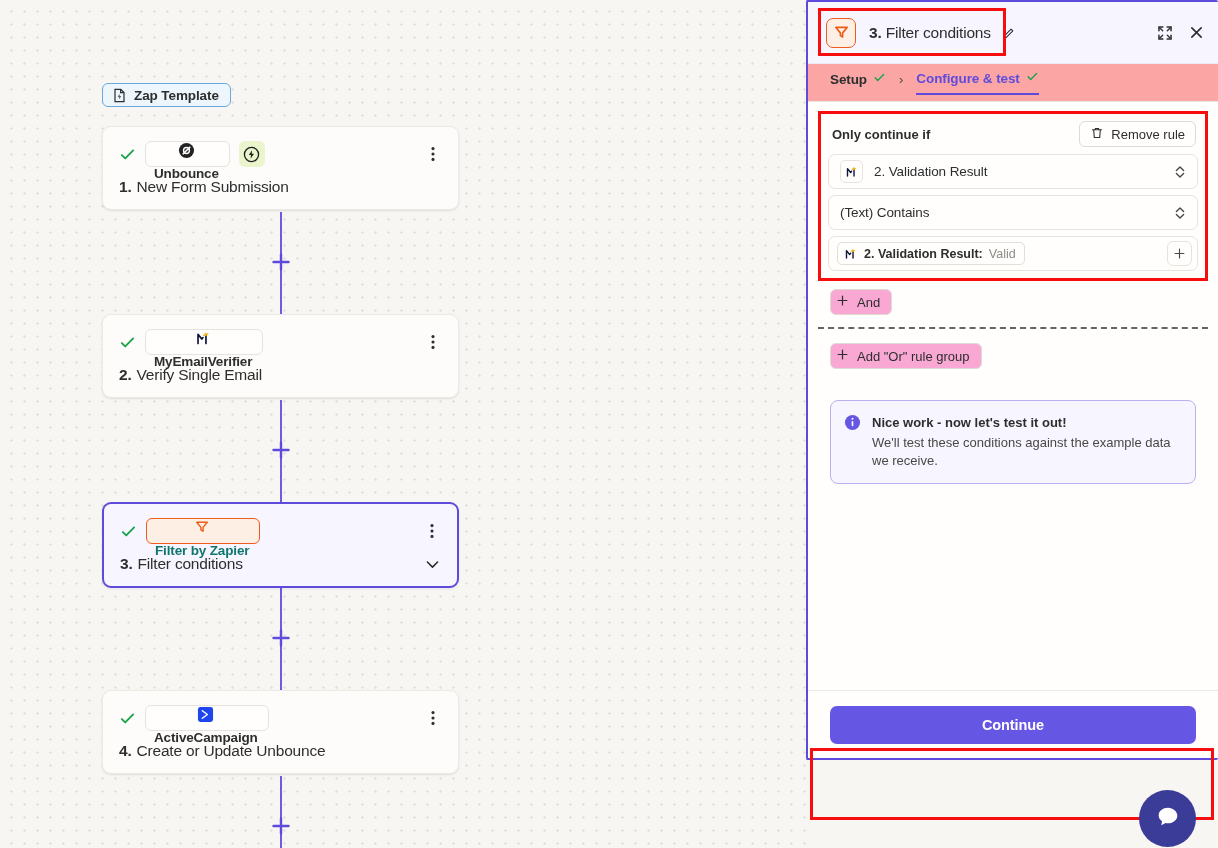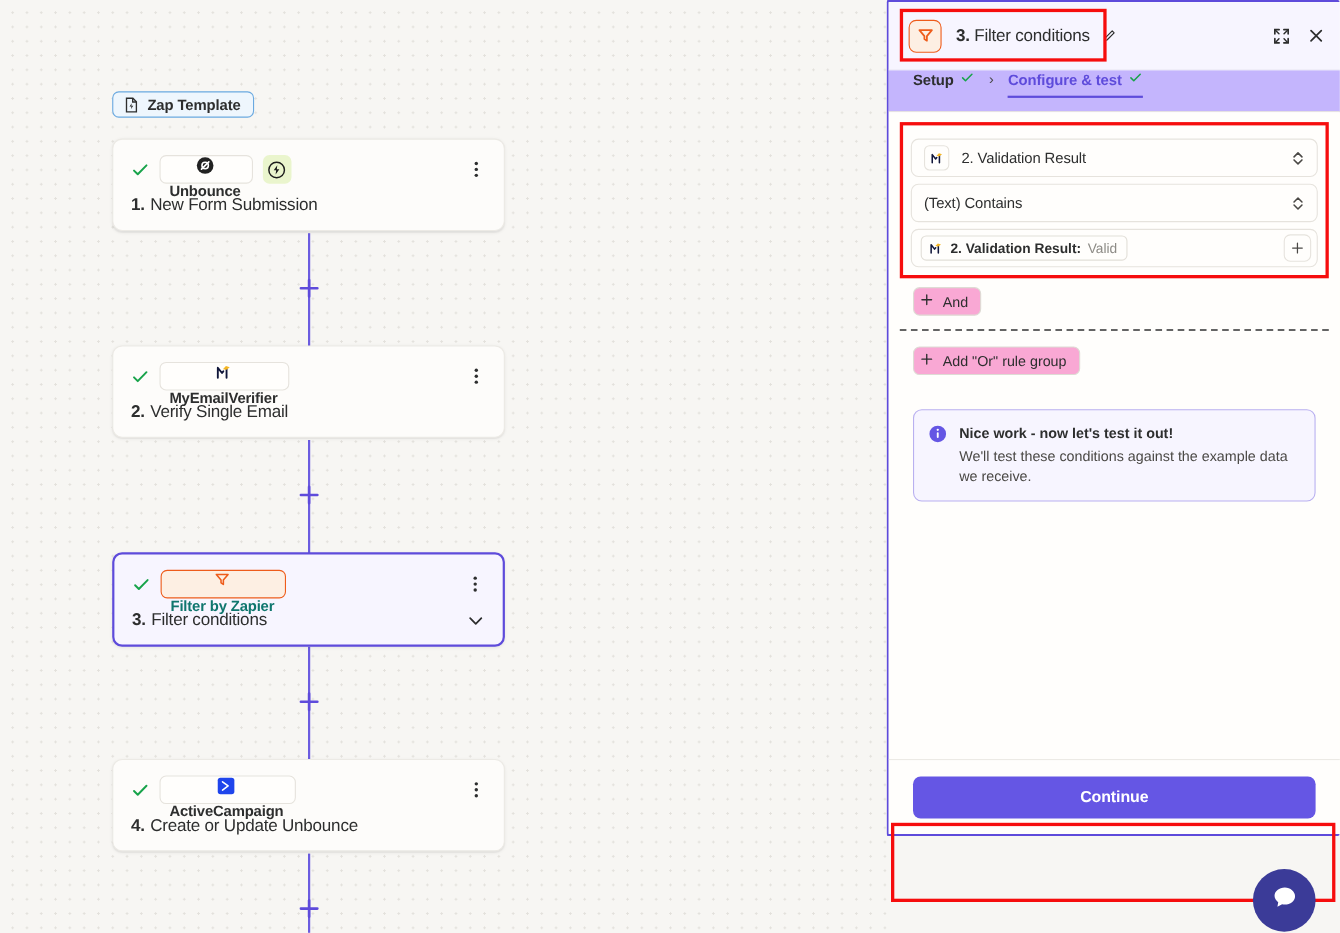--- a/index.html
+++ b/index.html
@@ -97,22 +97,22 @@
   }
   .head-title {
     margin-left: 13px; font-size: 15.5px; color: #2d2e2e; letter-spacing: -.2px;
   }
   .head-title b { font-weight: bold; }
   .pencil { margin-left: 7px; width: 14px; height: 14px; display: inline-block; vertical-align: -2px; }
   .head-actions { margin-left: auto; display: flex; align-items: center; gap: 16px; }
   .head-actions svg { display: block; cursor: pointer; }
 
   .tabs {
-    height: 38px; flex: none; display: flex; align-items: flex-start;
-    padding: 0 22px; border-bottom: 1px solid #e9e6e0; background: #c4b5fd;
+    height: 38px; flex: none; display: flex; align-items: center;
+    padding: 0 22px; border-bottom: 1px solid #e9e6e0; background: #fca5a5;
   }
   .tab {
     display: flex; align-items: center; gap: 6px;
     font-size: 13.5px; font-weight: bold; letter-spacing: -.1px;
     padding-bottom: 7px; color: #2d2e2e; cursor: pointer;
   }
   .tab.current { color: #5e4bdb; border-bottom: 2.5px solid #5e4bdb; }
   .tab-sep { padding: 0 13px 7px 13px; color: #4a4a4a; font-size: 13px; }
 
   .panel-body { flex: 1; overflow: hidden; background: #fffefc; position: relative; }
@@ -434,20 +434,31 @@
         <svg viewBox="0 0 16 16" width="13" height="13">
             <path d="M2.6 8.4 5.8 11.6 13 4.4" fill="none" stroke="#17a34a" stroke-width="1.7" stroke-linecap="round" stroke-linejoin="round"></path>
           </svg>
       </span>
     </div>
   </div>
 
   <div class="panel-body">
 
     <div class="rule-wrap">
+      <div class="rule-head">
+        <span class="rule-head-label">Only continue if</span>
+        <span class="remove-rule">
+          <span>
+            <svg viewBox="0 0 16 16" width="14" height="14">
+                <path d="M2.8 4.2h10.4M6.1 4.2V2.8h3.8v1.4M4.2 4.2l.7 9h6.2l.7-9" fill="none" stroke="#2d2e2e" stroke-width="1.25" stroke-linecap="round" stroke-linejoin="round"></path>
+              </svg>
+          </span>
+          <span>Remove rule</span>
+        </span>
+      </div>
 
       <div class="sel-row">
         <span class="sel-ico">
           <svg viewBox="0 0 18 18" width="14" height="14">
               <path d="M3.2 14.2V4.6l4 5 1.3-1.6" fill="none" stroke="#10163a" stroke-width="1.8" stroke-linecap="round" stroke-linejoin="round"></path>
               <path d="M11.6 5.6v8.6" fill="none" stroke="#10163a" stroke-width="1.8" stroke-linecap="round"></path>
               <path d="M8.1 6.1 11 2.9l3.7 1.2-3.1 2.3z" fill="#f5b622"></path>
             </svg>
         </span>
         <span class="sel-text">2. Validation Result</span>

